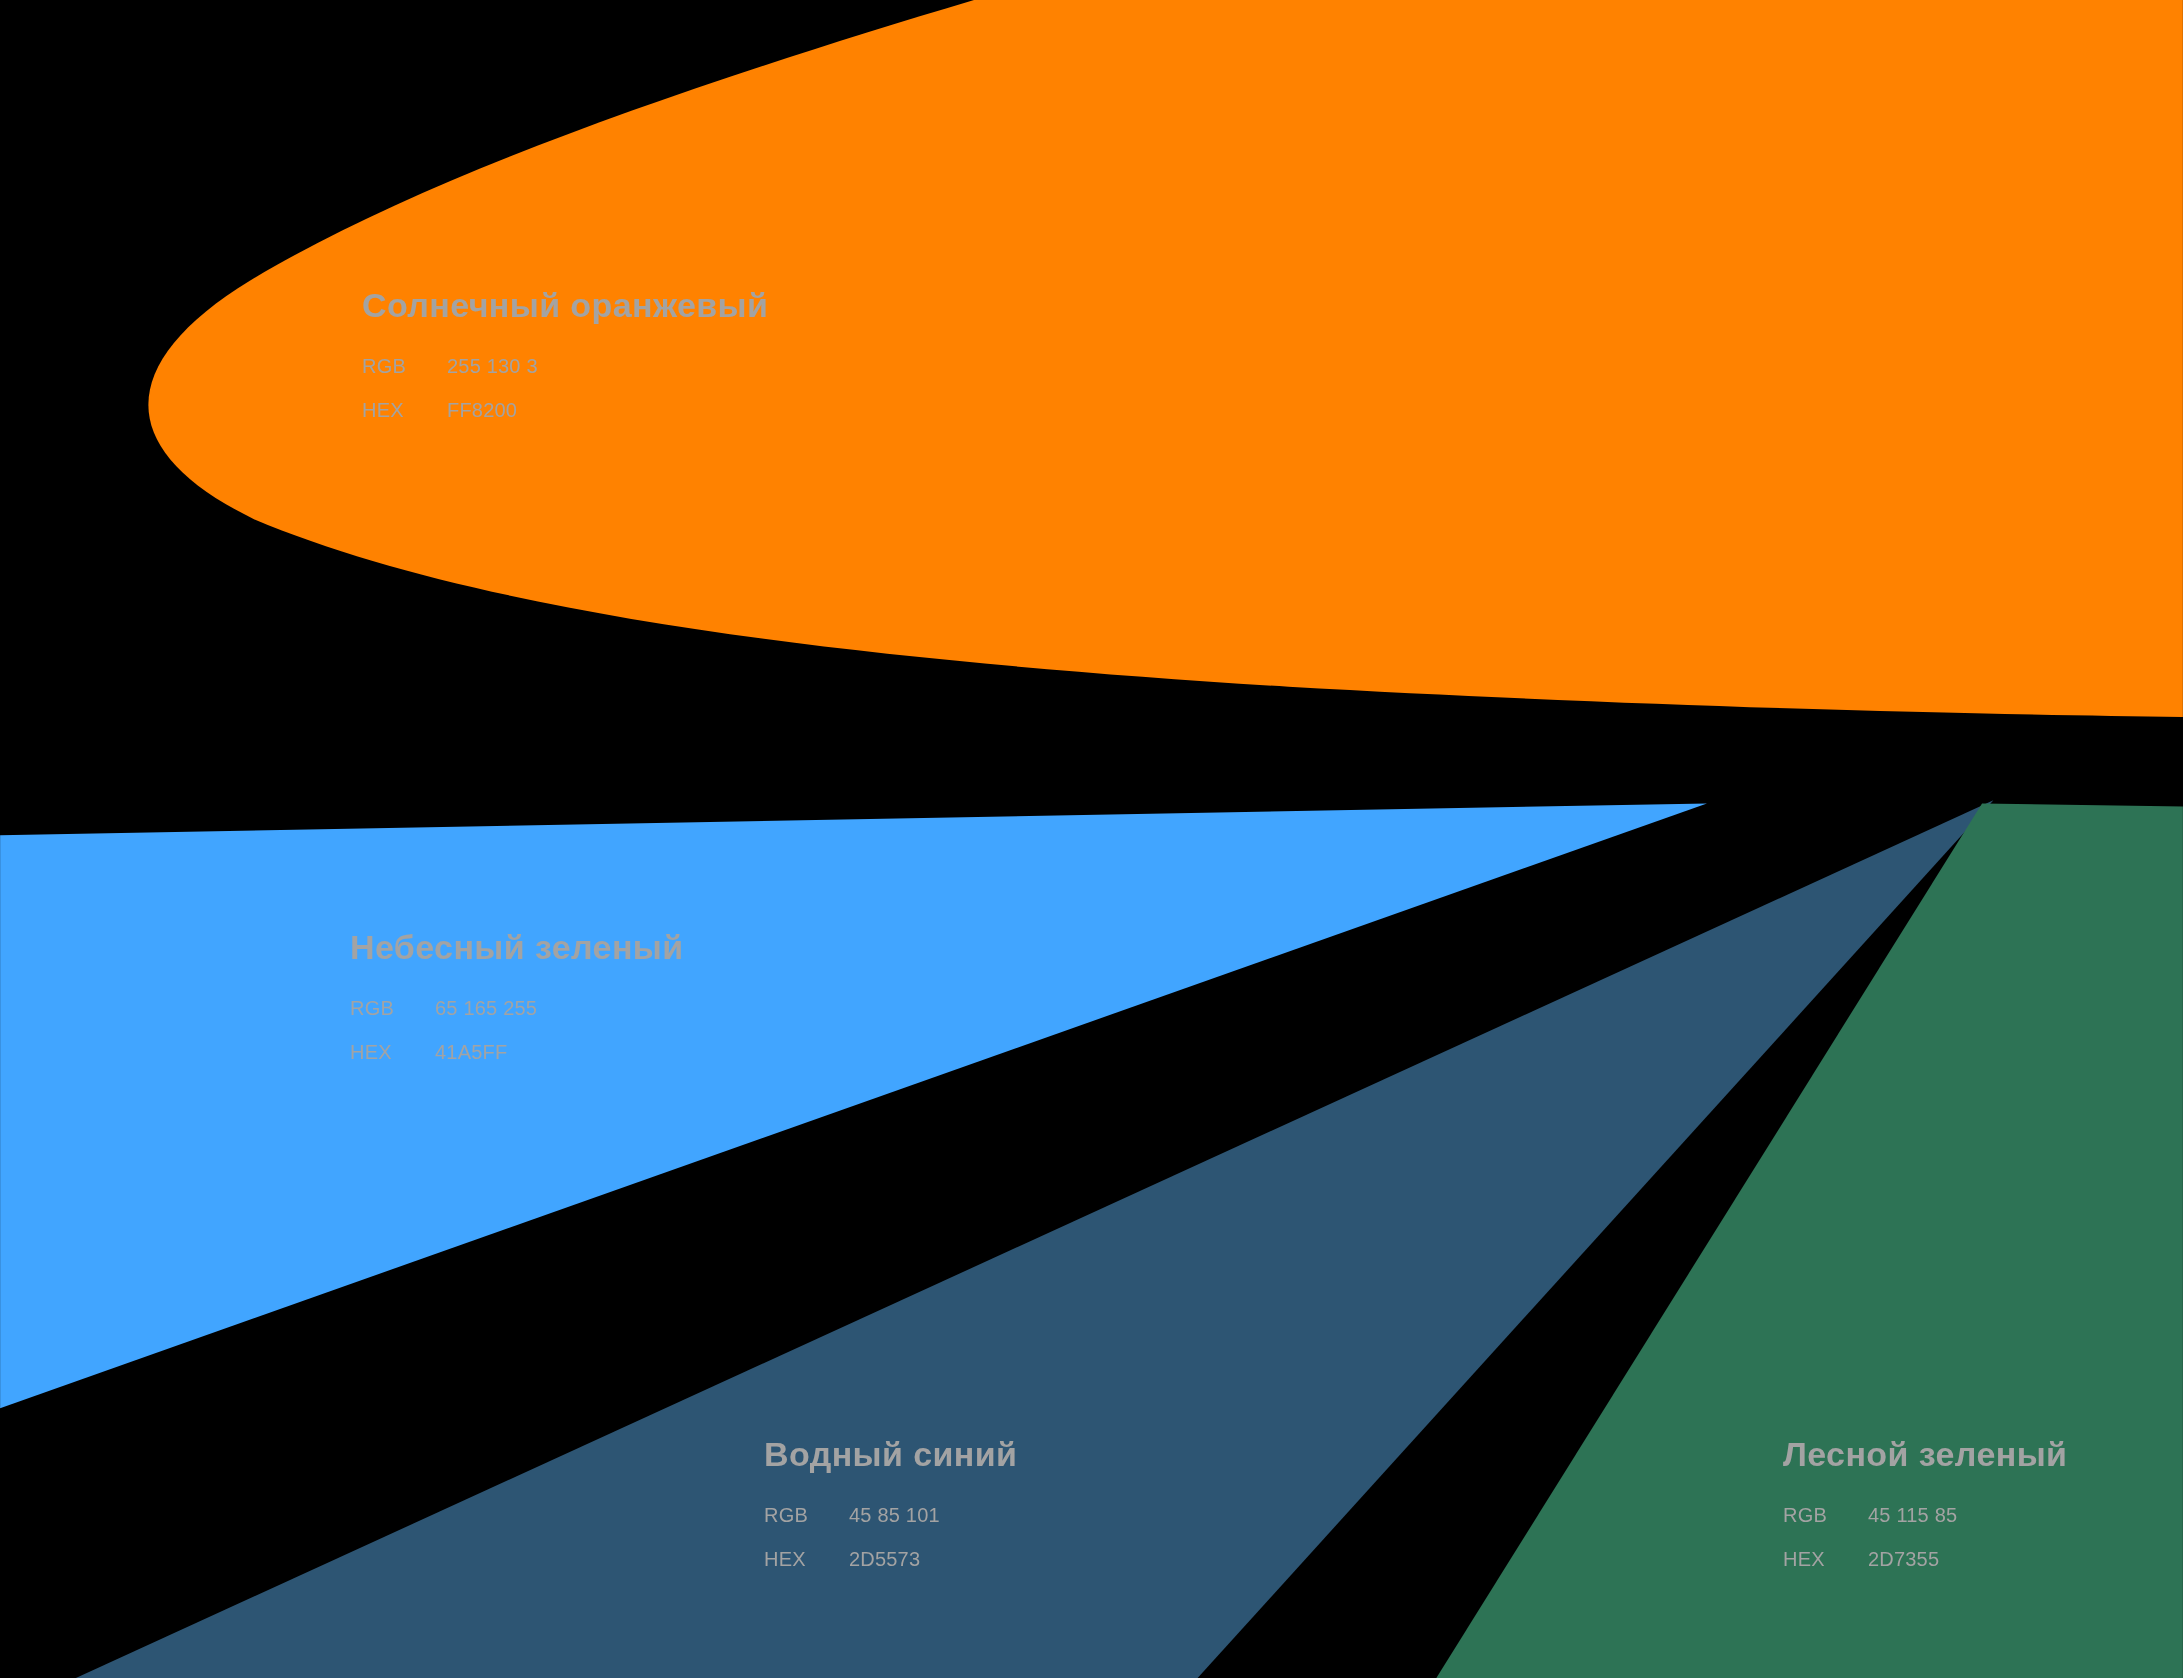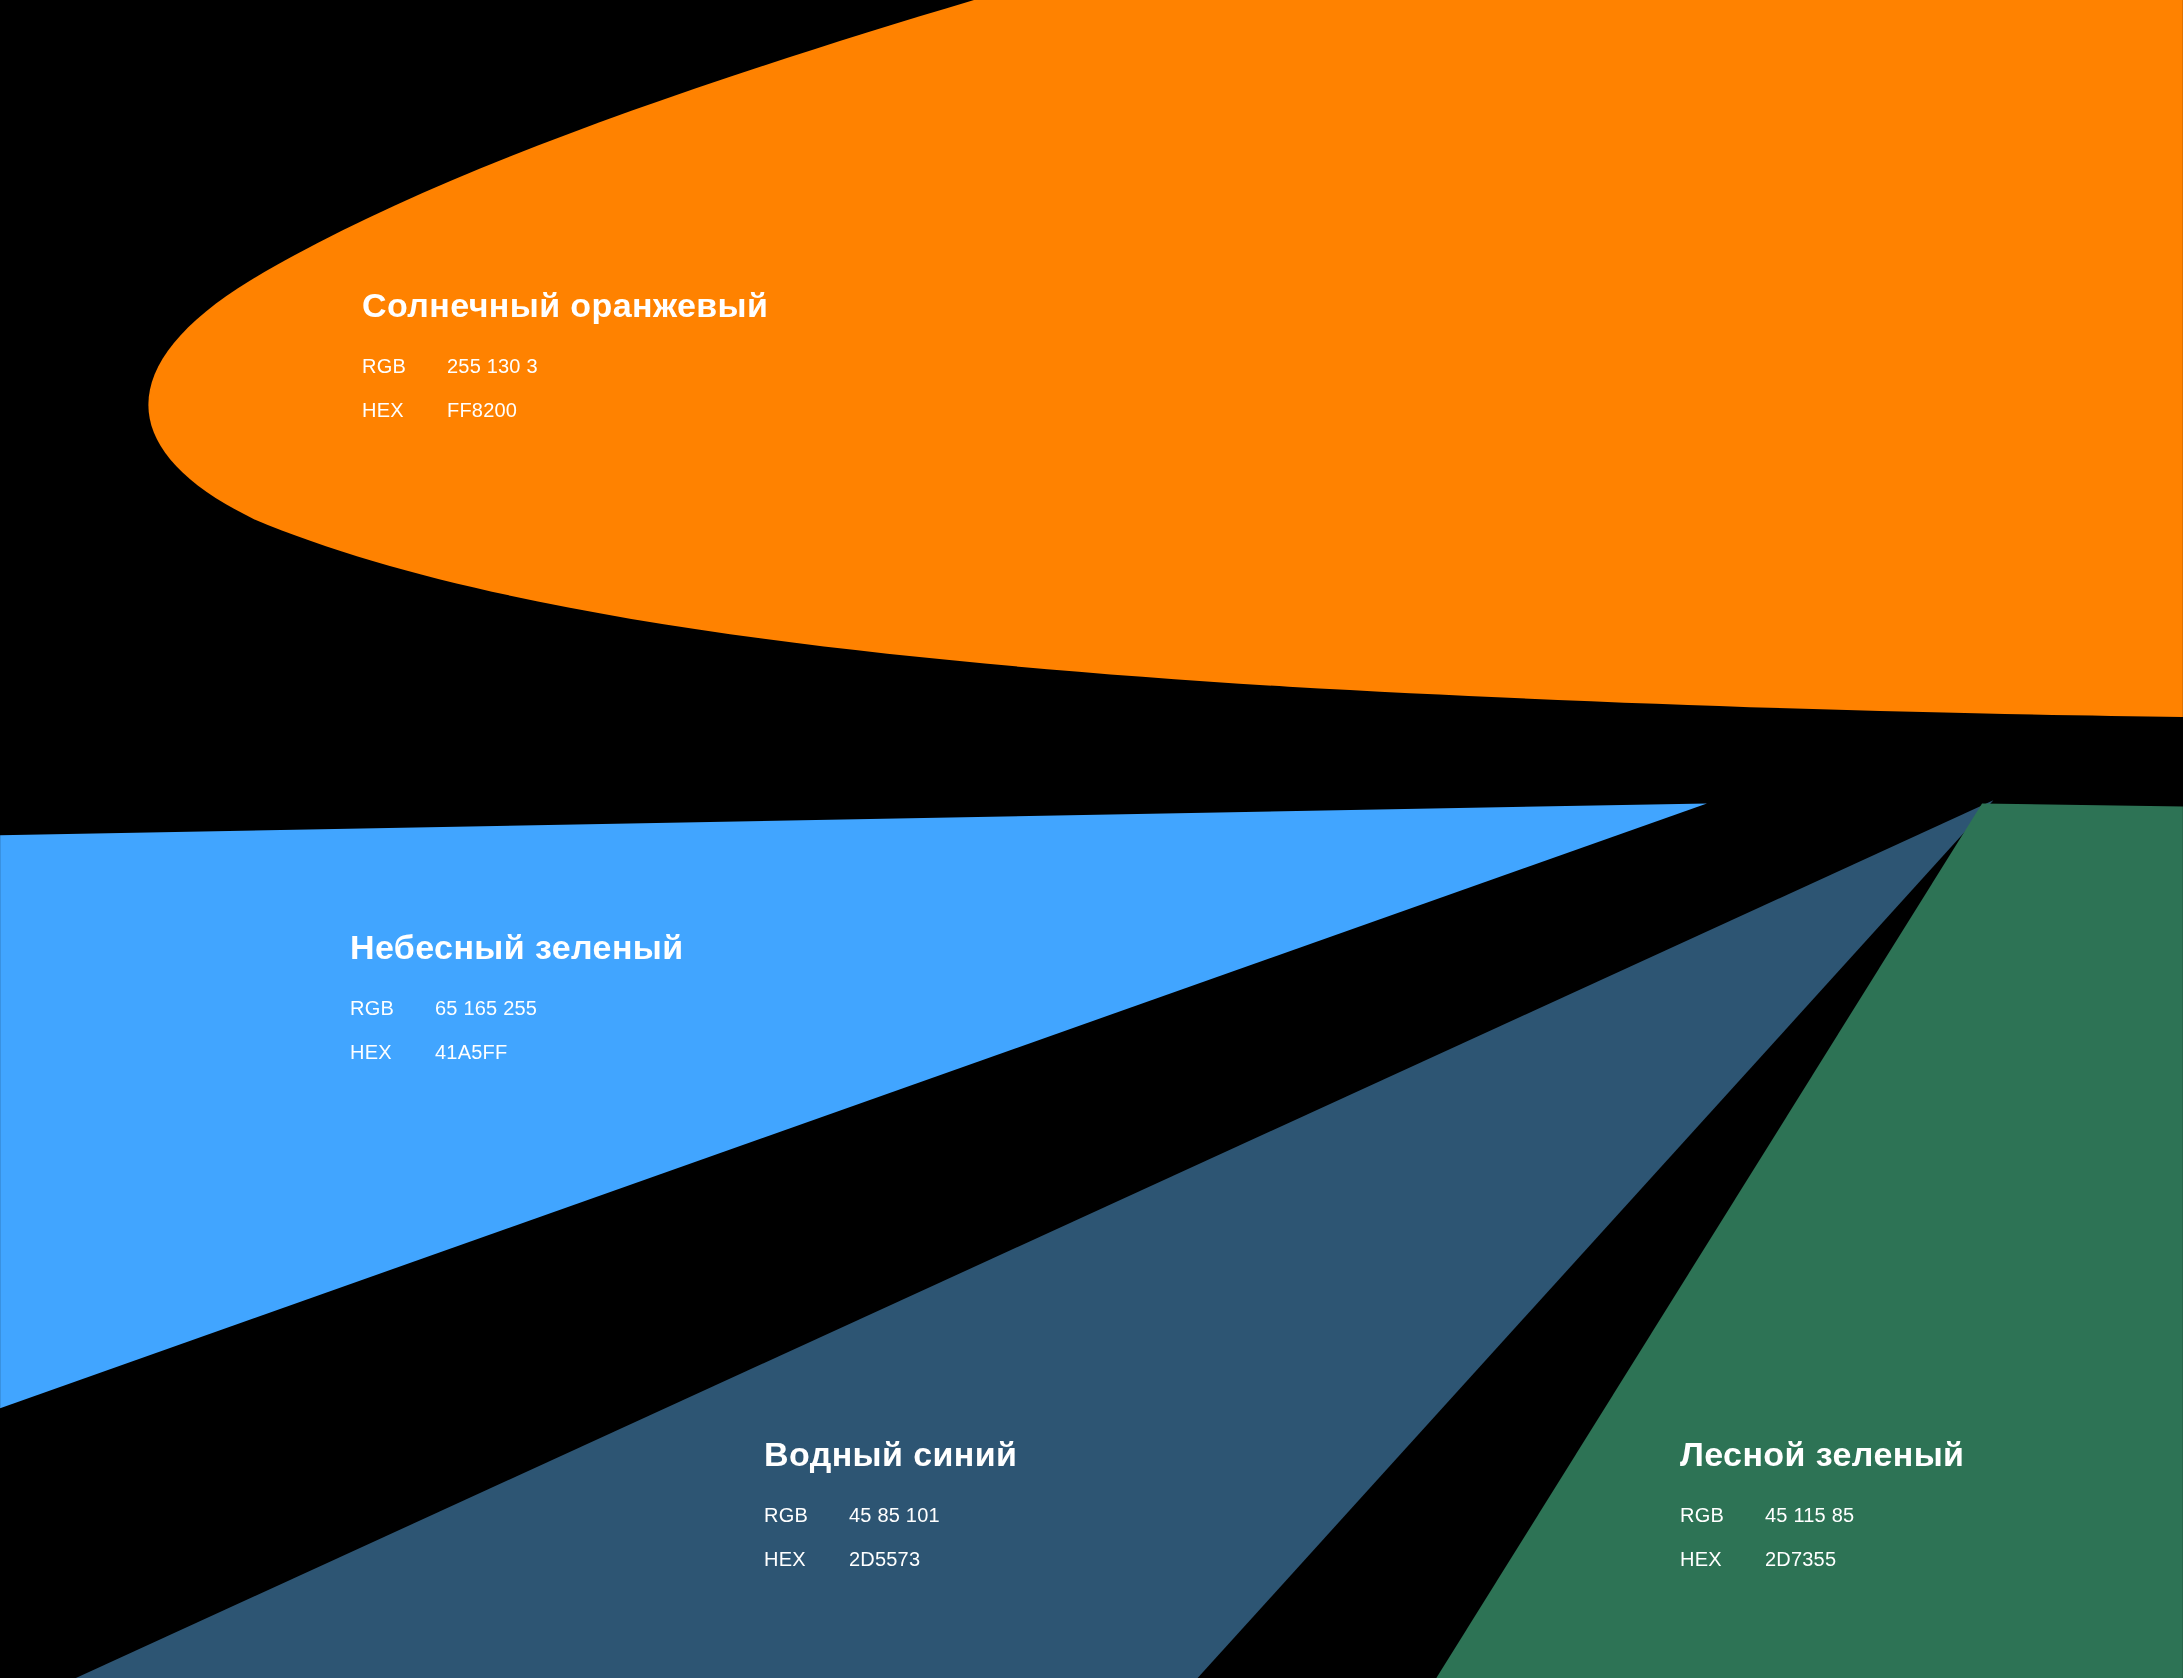--- a/index.html
+++ b/index.html
@@ -17,21 +17,21 @@
   .shapes-canvas {
     position: absolute;
     left: 0;
     top: 0;
     width: 2183px;
     height: 1678px;
     display: block;
   }
   .swatch-label {
     position: absolute;
-    color: #ffffff;
+    color: #a3a3a3;
   }
   .swatch-label .title {
     font-size: 34px;
     font-weight: 700;
     letter-spacing: 0.4px;
     line-height: 1.1;
   }
   .swatch-label .rows {
     margin-top: 20px;
     font-size: 20px;
@@ -43,21 +43,21 @@
     display: flex;
   }
   .swatch-label .key {
     width: 85px;
     flex: 0 0 auto;
   }
   
   #label-orange { left: 362px; top: 287px; }
   #label-sky    { left: 350px; top: 929px; }
   #label-water  { left: 764px; top: 1436px; }
-  #label-forest { left: 1680px; top: 1436px; }
+  #label-forest { left: 1783px; top: 1436px; }
 </style>
 </head>
 <body>
 
 <svg class="shapes-canvas" viewBox="0 0 2880 2214" width="2183" height="1678" xmlns="http://www.w3.org/2000/svg">
 
   <path d="M 1285 0
            C 900 115, 555 235, 330 370
            C 150 480, 150 595, 335 685
            C 645 815, 1150 872, 1700 906

